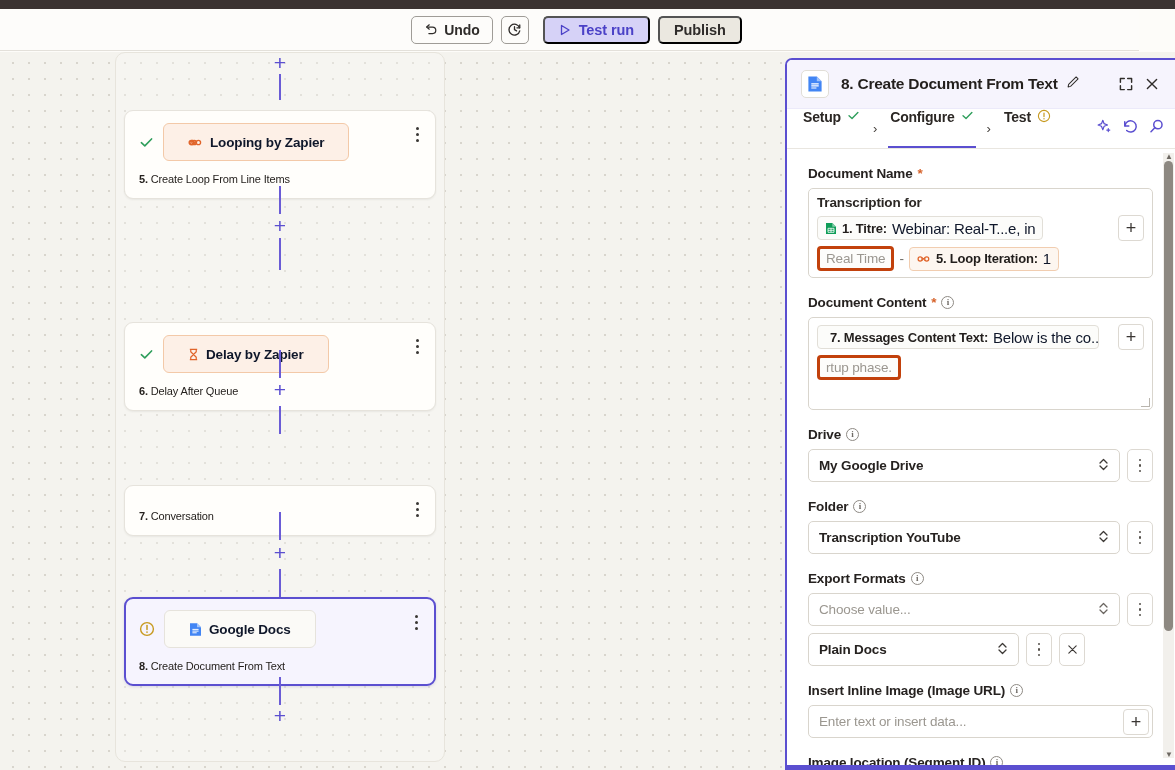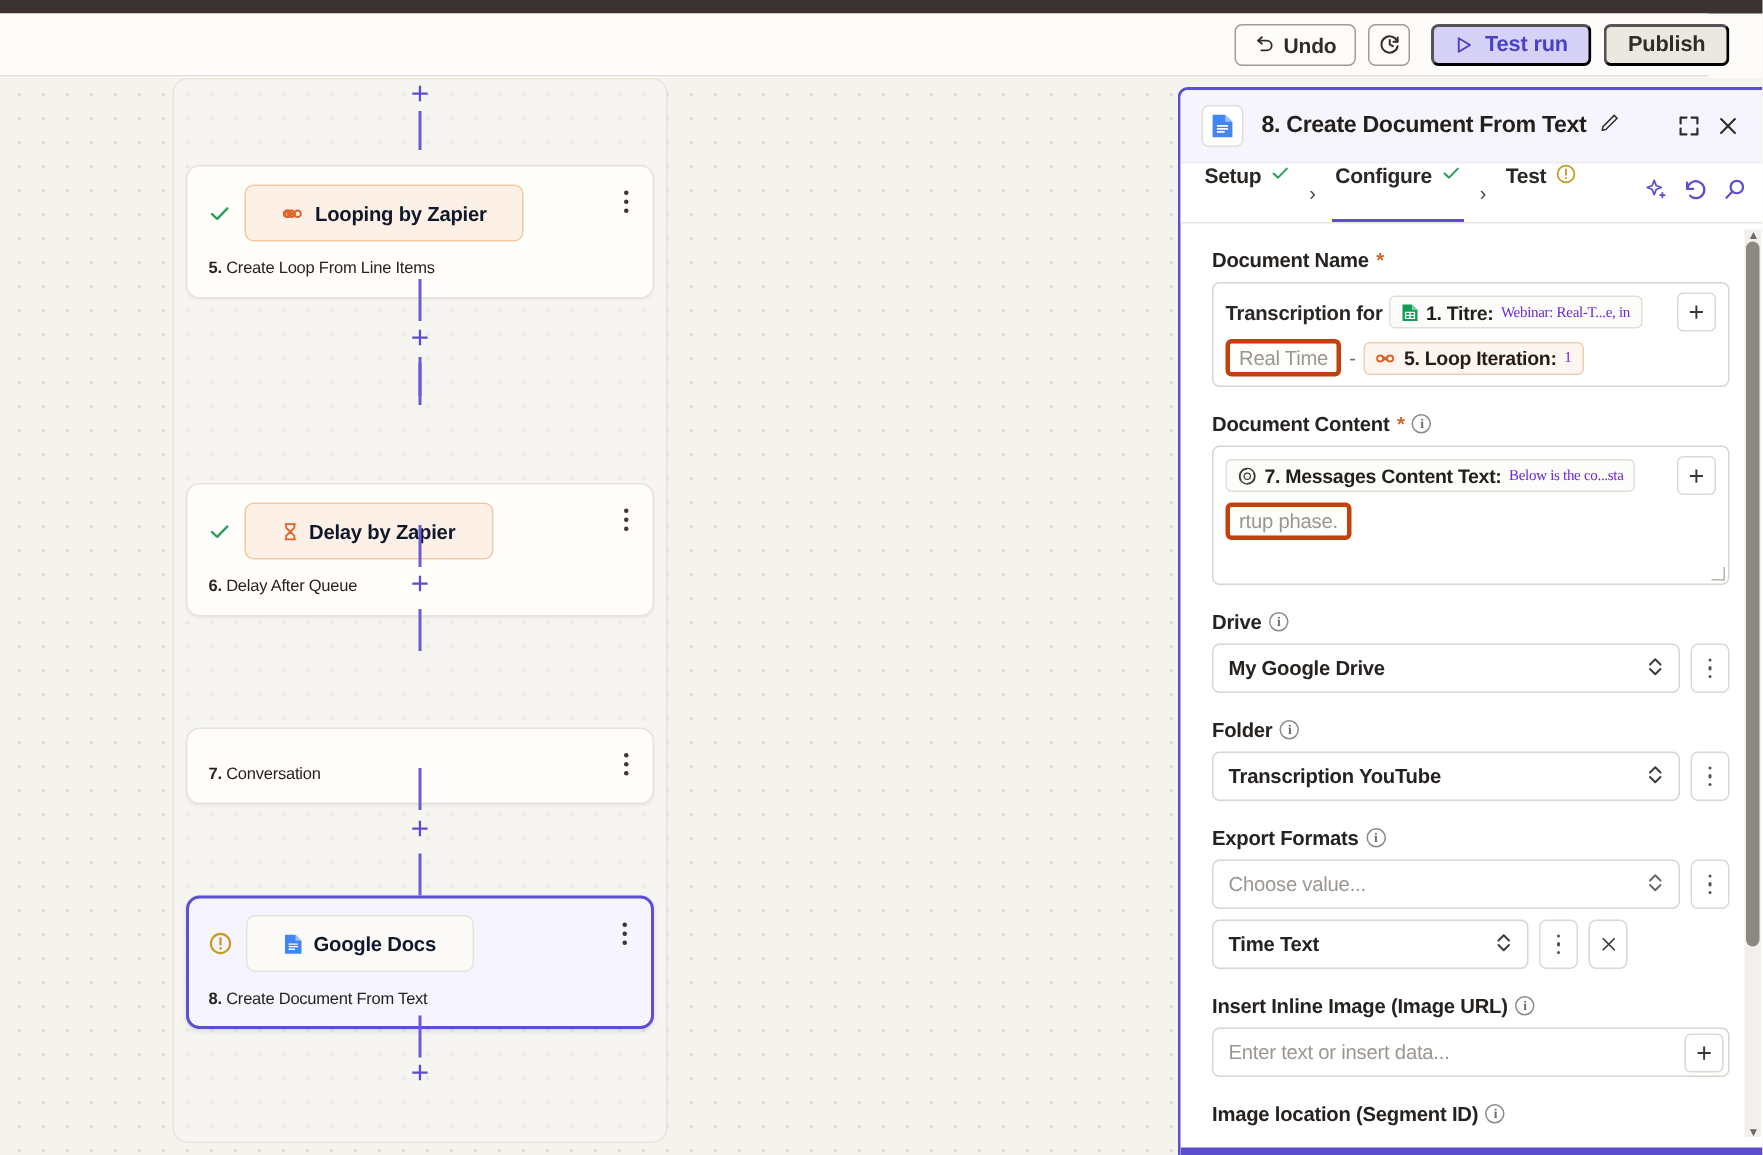--- a/index.html
+++ b/index.html
@@ -12,21 +12,21 @@
 
   
   .topdark {
     position: absolute; top: 0; left: 0; width: 1175px; height: 9px;
     background: #3b3331;
   }
   .toolbar {
     position: absolute; top: 9px; left: 0; width: 1139px; height: 42px;
     background: #fdfcfa;
     border-bottom: 1px solid #e3e0da;
-    display: flex; align-items: center; justify-content: flex-end;
+    display: flex; align-items: center; justify-content: center;
     padding-right: 0;
   }
   .tb-right { display: flex; align-items: center; gap: 8px; padding-right: 0; }
   .btn-undo {
     display: flex; align-items: center; gap: 7px;
     height: 28px; padding: 0 12px;
     border: 1px solid #9f9c97; border-radius: 5px;
     background: #fdfcfa; color: #2f2c2a;
     font-size: 14px; font-weight: 600; letter-spacing: -0.1px;
   }
@@ -186,21 +186,21 @@
     border: 3px solid #c2410c; border-radius: 4px; padding: 2px 6px; background: #fdfdfb;
   }
   .dash { font-size: 13.5px; color: #6c6862; padding: 0 1px; }
   .token {
     display: inline-flex; align-items: center; gap: 5px;
     border: 1px solid #e2dfd8; border-radius: 4px; background: #fcfcfa;
     padding: 2.5px 7px; max-width: 268px; overflow: hidden;
   }
   .token.orange { border-color: #f1cdb0; background: #fdf6f0; }
   .token-k { font-size: 13px; font-weight: 700; color: #221e1c; white-space: nowrap; letter-spacing: -0.2px; }
-  .token-v { font-size: 10px; color: #6d28d9; white-space: nowrap; letter-spacing: -0.2px; font-family: Liberation Serif, serif; }
+  .token-v { font-size: 15px; color: #0f172a; white-space: nowrap; letter-spacing: -0.2px; }
   .plusbox {
     width: 26px; height: 26px; border: 1px solid #ddd9d2; border-radius: 4px;
     background: #fff; display: flex; align-items: center; justify-content: center;
     color: #3a3633; font-size: 18px; line-height: 1; flex: none; margin-left: auto;
   }
   .resize-h {
     position: absolute; right: 2px; bottom: 2px; width: 9px; height: 9px;
     border-right: 1.5px solid #b9b5ae; border-bottom: 1.5px solid #b9b5ae;
     transform: skewX(-0deg);
   }
@@ -588,21 +588,21 @@
           </span>
         </div>
         <div class="kebab-box">
             <i></i>
             <i></i>
             <i></i>
           </div>
       </div>
       <div class="selrow" style="width:277px;">
         <div class="select">
-          <span>Time Text</span>
+          <span>Plain Docs</span>
           <span class="caret">
             <svg width="11" height="15" viewBox="0 0 11 15">
               <path d="M2 6 L5.5 2.5 L9 6 M2 9 L5.5 12.5 L9 9" fill="none" stroke="#3d3936" stroke-width="1.3" stroke-linecap="round" stroke-linejoin="round"></path>
             </svg>
           </span>
         </div>
         <div class="kebab-box">
             <i></i>
             <i></i>
             <i></i>

